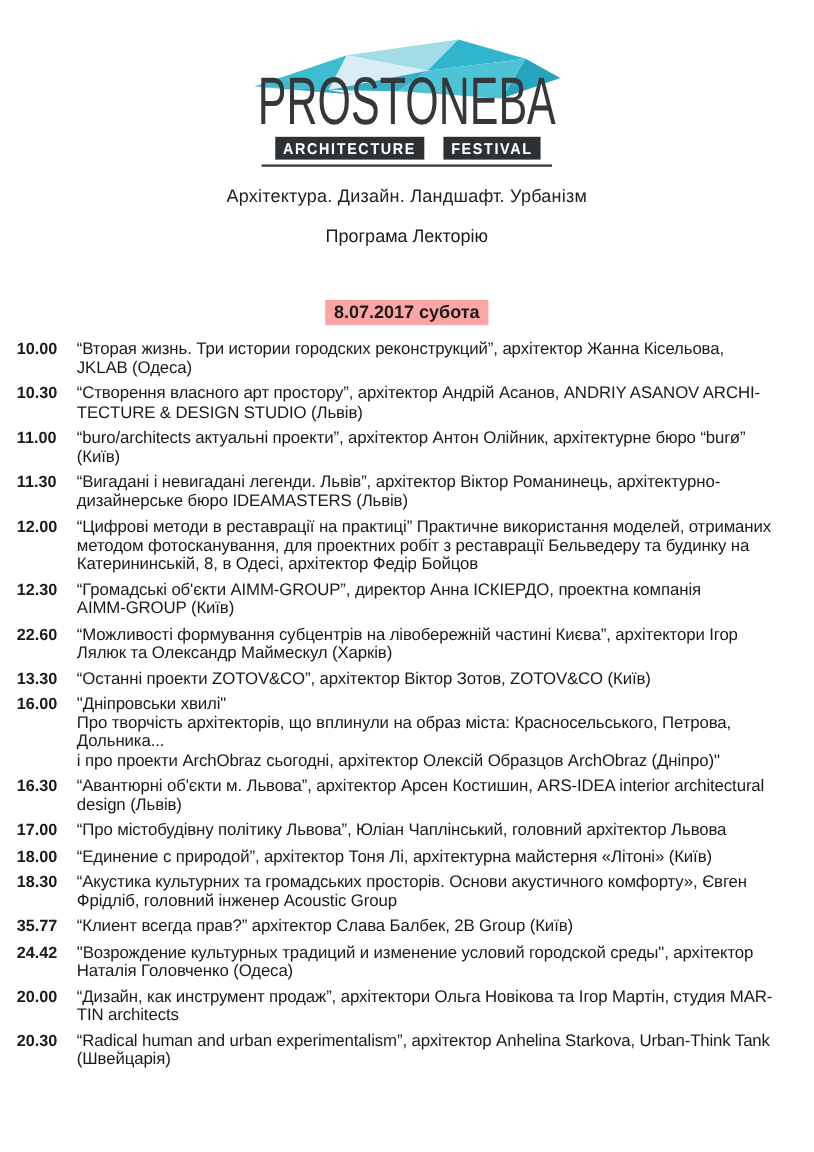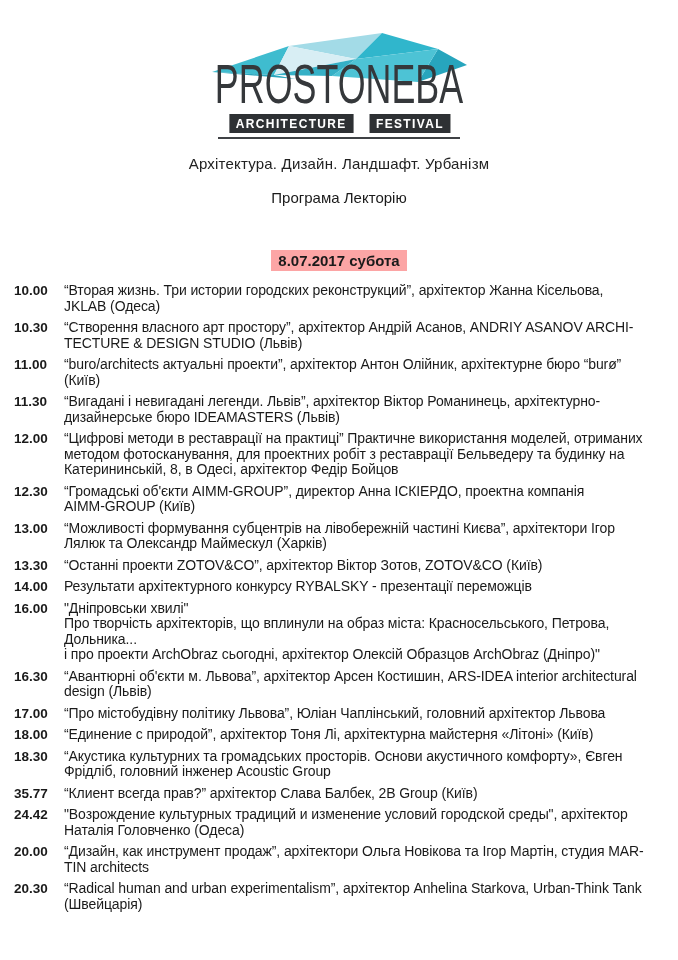--- a/index.html
+++ b/index.html
@@ -105,34 +105,30 @@
 Катерининській, 8, в Одесі, архітектор Федір Бойцов</div>
     </div>
 
     <div class="entry">
       <div class="time">12.30</div>
       <div class="desc">“Громадські об'єкти AIMM-GROUP”, директор Анна ІСКІЕРДО, проектна компанія
 AIMM-GROUP (Київ)</div>
     </div>
 
     <div class="entry">
-      <div class="time">13.00</div>
+      <div class="time">22.60</div>
       <div class="desc">“Можливості формування субцентрів на лівобережній частині Києва”, архітектори Ігор
 Лялюк та Олександр Маймескул (Харків)</div>
     </div>
 
     <div class="entry">
       <div class="time">13.30</div>
       <div class="desc">“Останні проекти ZOTOV&amp;CO”, архітектор Віктор Зотов, ZOTOV&amp;CO (Київ)</div>
     </div>
 
-    <div class="entry">
-      <div class="time">14.00</div>
-      <div class="desc">Результати архітектурного конкурсу RYBALSKY - презентації переможців</div>
-    </div>
 
     <div class="entry">
       <div class="time">16.00</div>
       <div class="desc">"Дніпровськи хвилі"
 Про творчість архітекторів, що вплинули на образ міста: Красносельського, Петрова,
 Дольника...
 і про проекти ArchObraz сьогодні, архітектор Олексій Образцов ArchObraz (Дніпро)"</div>
     </div>
 
     <div class="entry">

